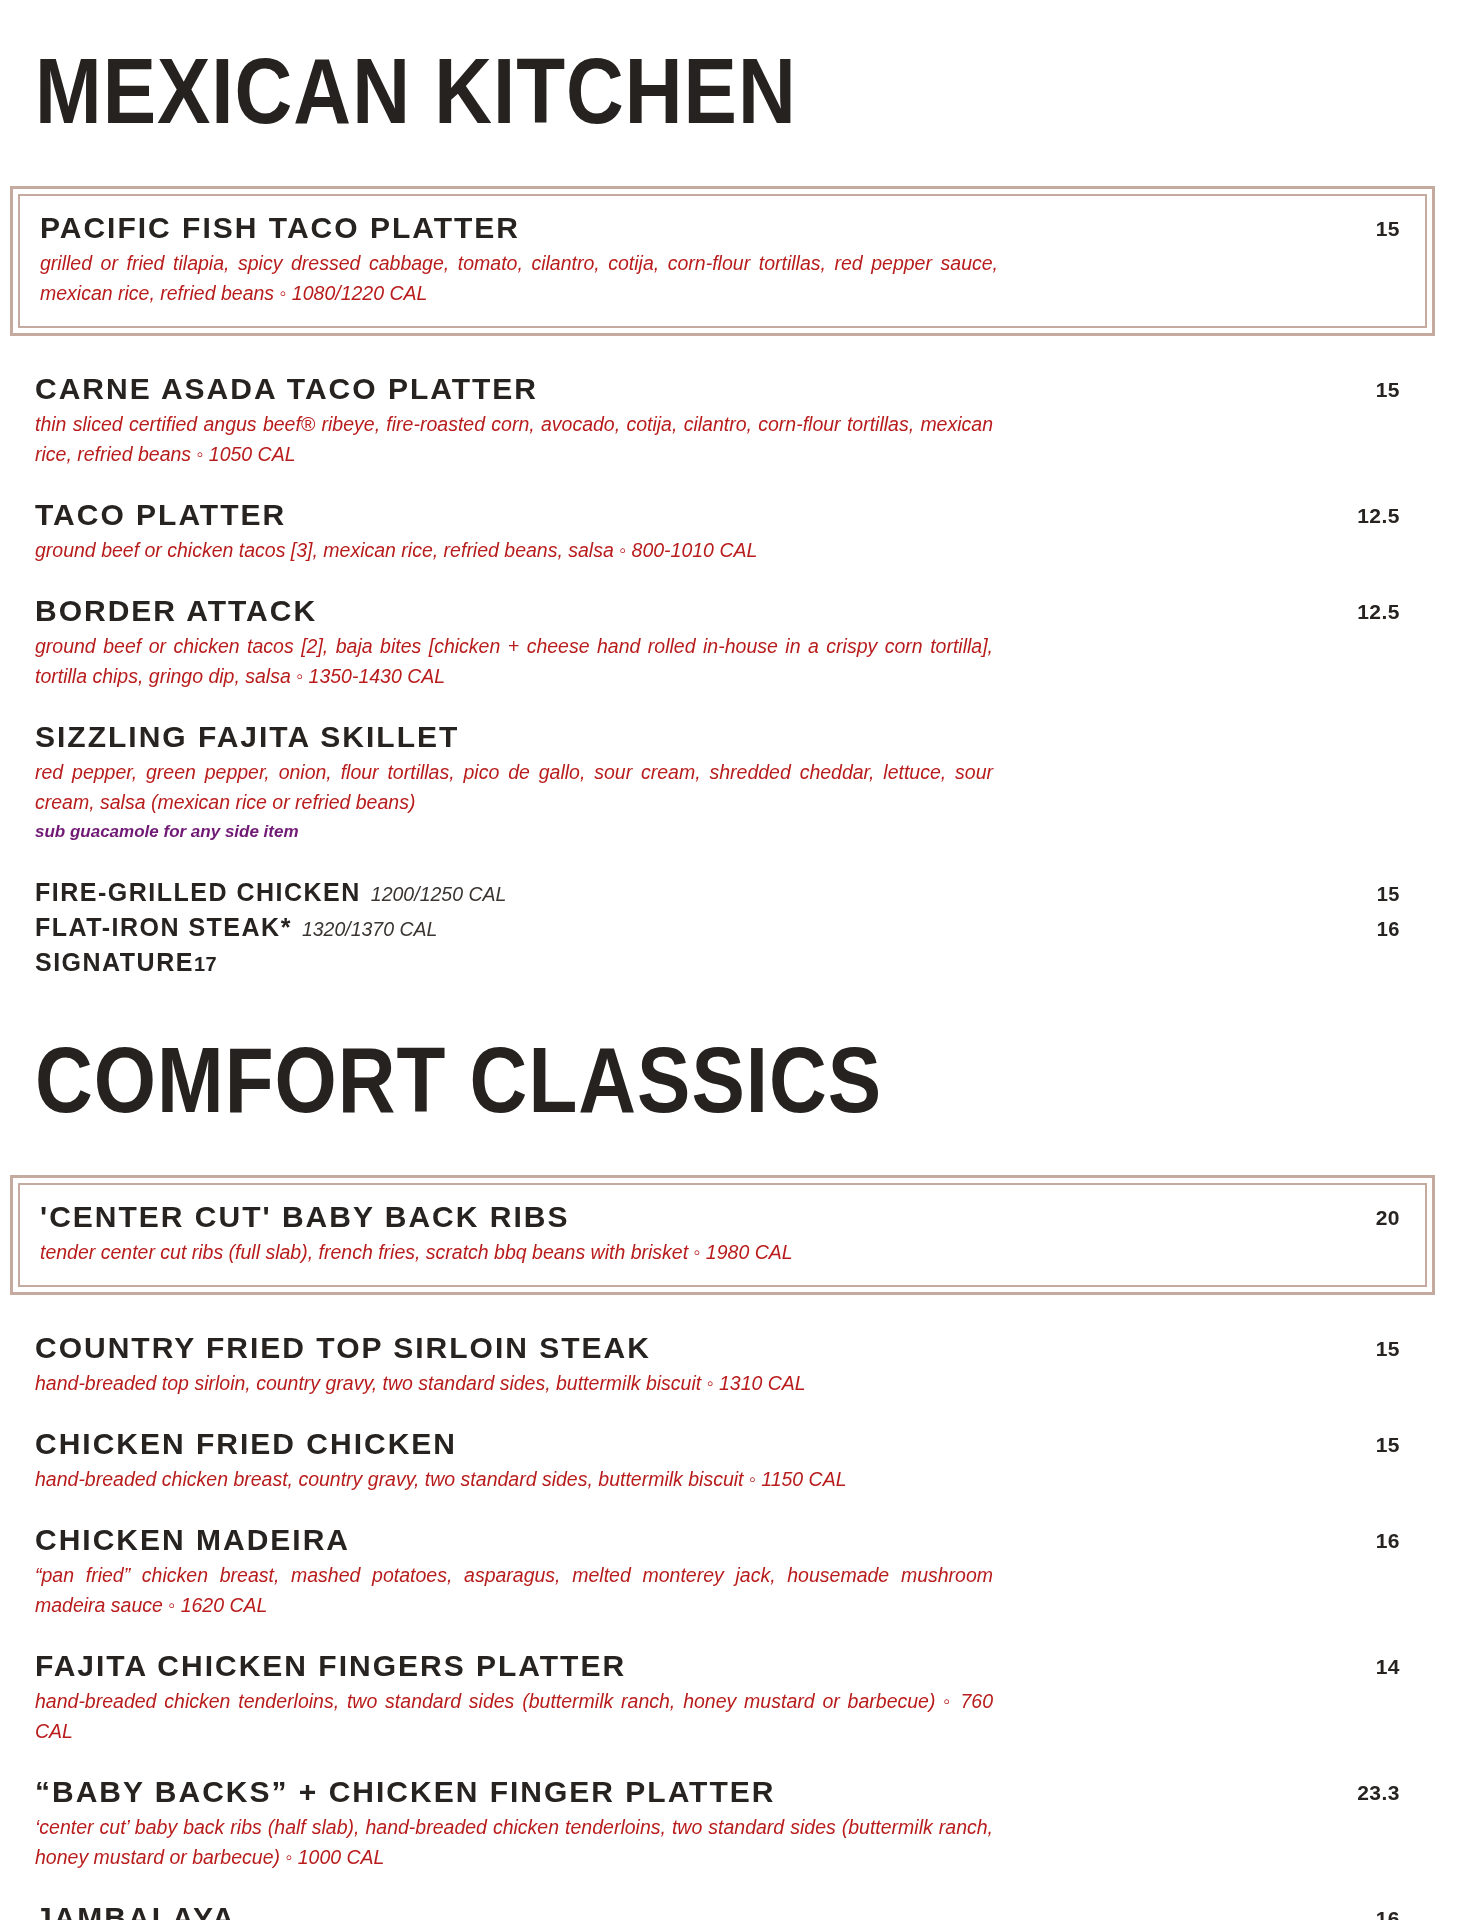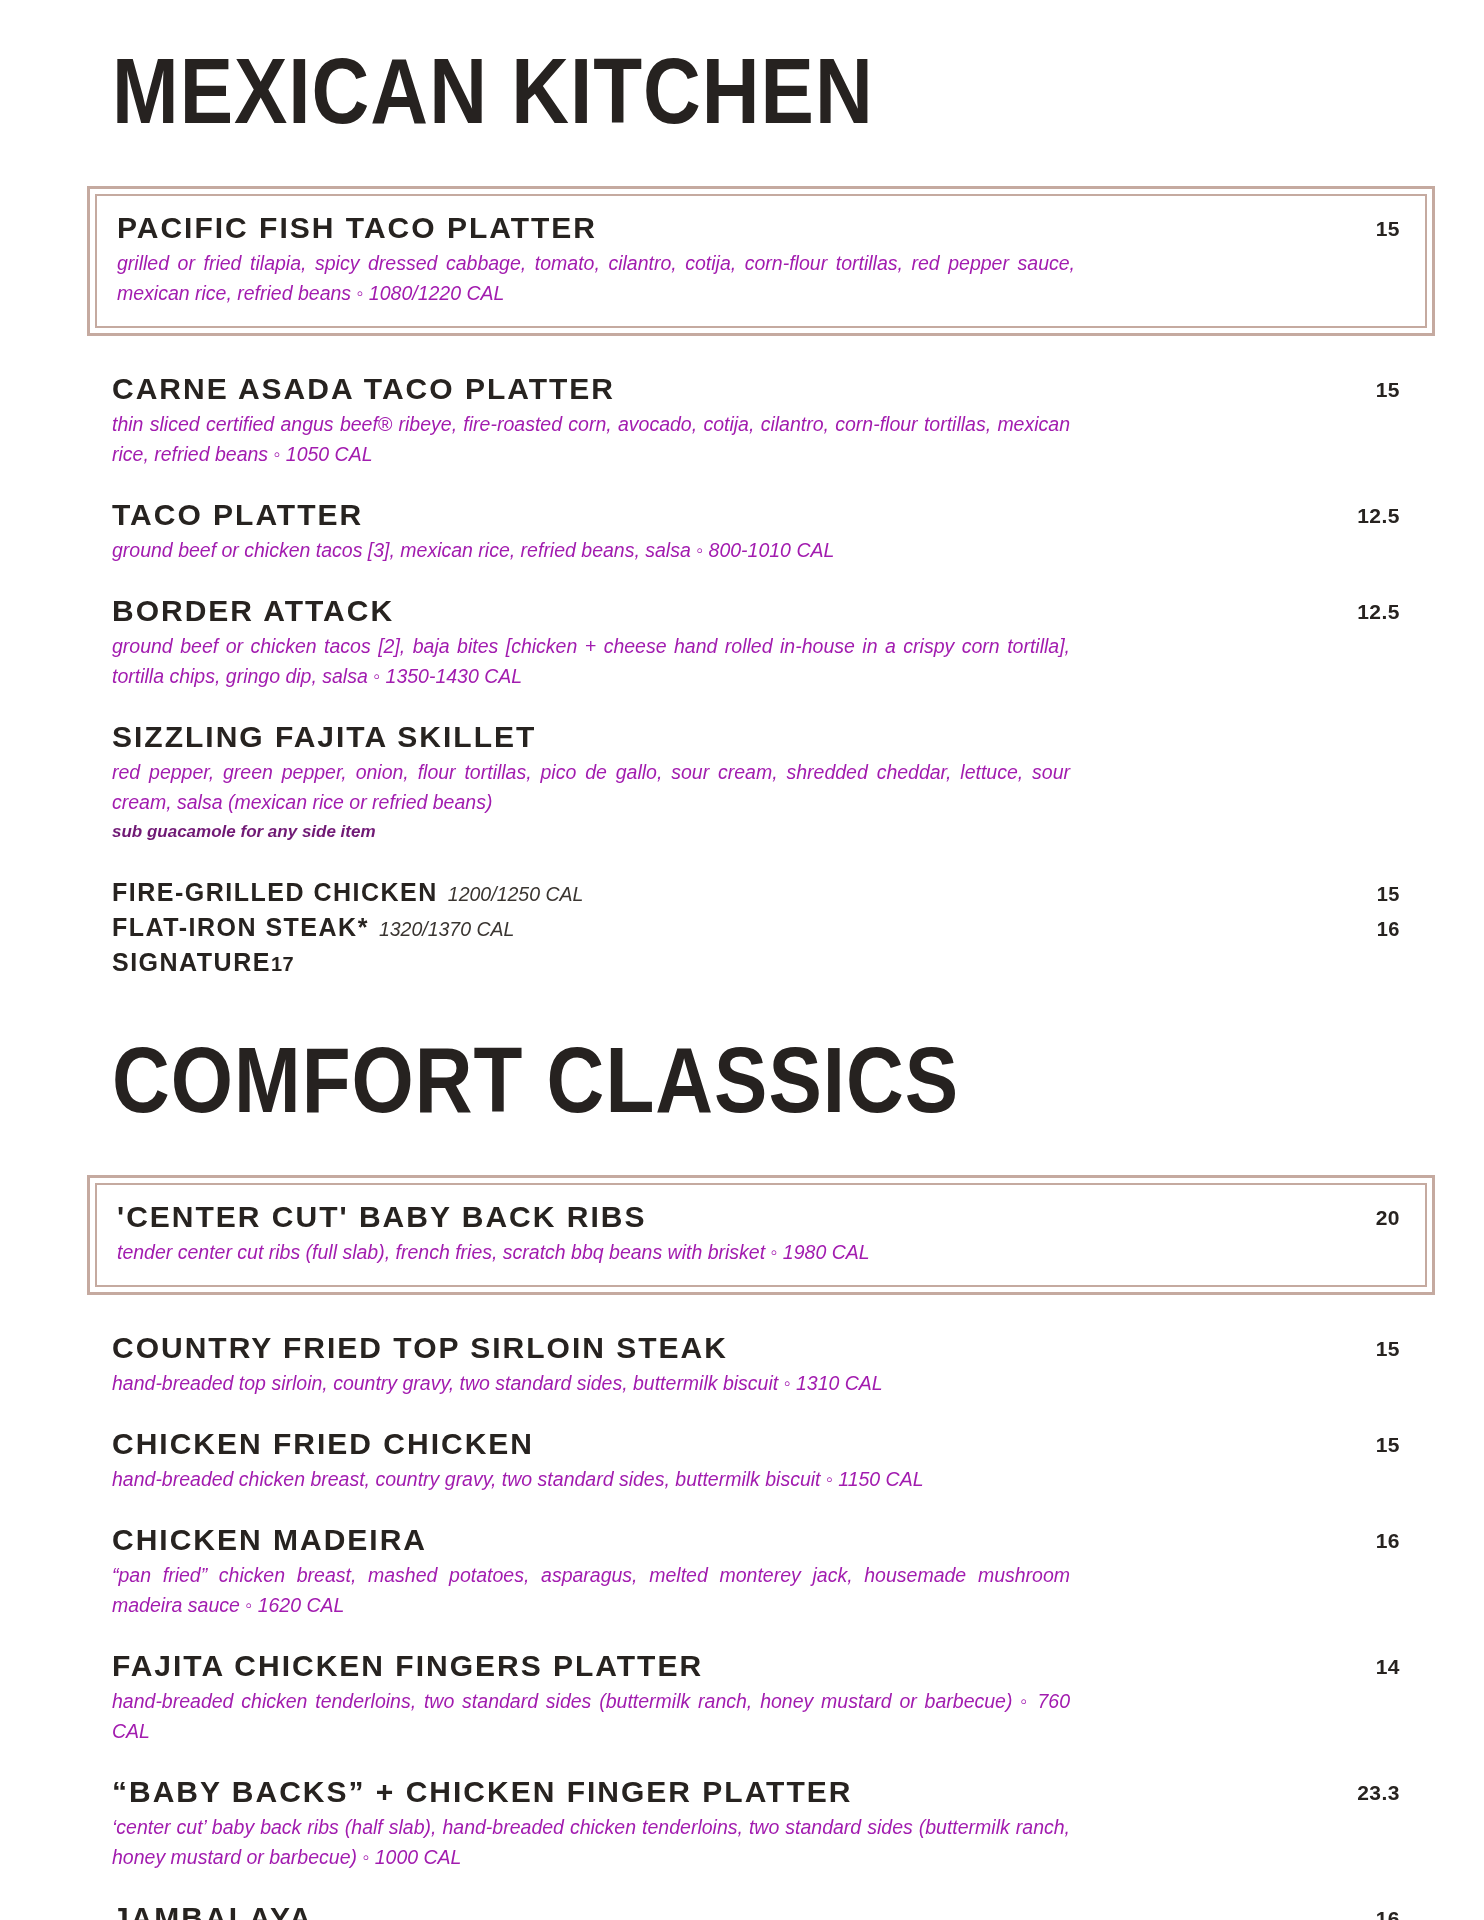--- a/index.html
+++ b/index.html
@@ -5,21 +5,21 @@
   html, body { margin: 0; padding: 0; background: #ffffff; }
   body {
     width: 1484px; height: 1920px;
     font-family: "Liberation Sans", sans-serif;
     color: #272320;
     overflow: hidden;
   }
   .page {
     box-sizing: border-box;
     width: 1484px; height: 1920px;
-    padding: 28px 84px 0 112px;
+    padding: 28px 84px 0 35px;
   }
   .section-title {
     font-size: 80px;
     font-weight: 700;
     line-height: 80px;
     letter-spacing: 1px;
     margin: 26px 0 48px 0;
     transform: scaleY(1.15);
     transform-origin: left bottom;
     color: #262220;
@@ -55,21 +55,21 @@
     font-weight: 700;
     padding-top: 6px;
     letter-spacing: 0.5px;
   }
   .item-desc {
     font-style: italic;
     font-size: 19.5px;
     line-height: 30px;
     max-width: 958px;
     text-align: justify;
-    color: #a21caf;
+    color: #b91c1c;
     margin-top: 3px;
   }
   .item-note {
     font-style: italic;
     font-weight: 700;
     font-size: 17px;
     line-height: 24px;
     color: #701a75;
     margin-top: 3px;
   }

